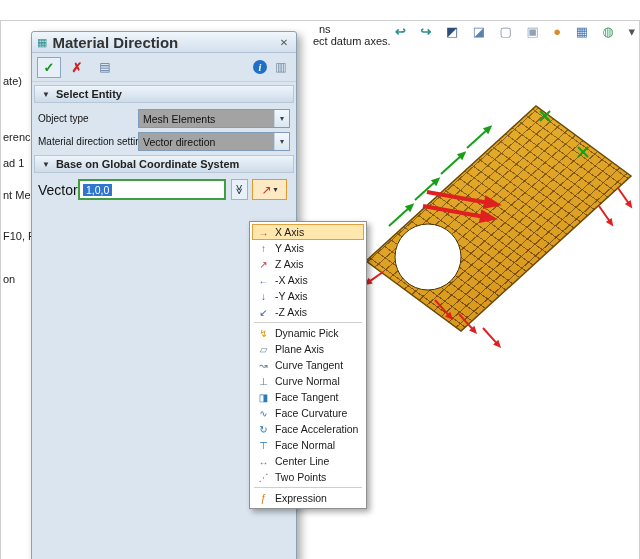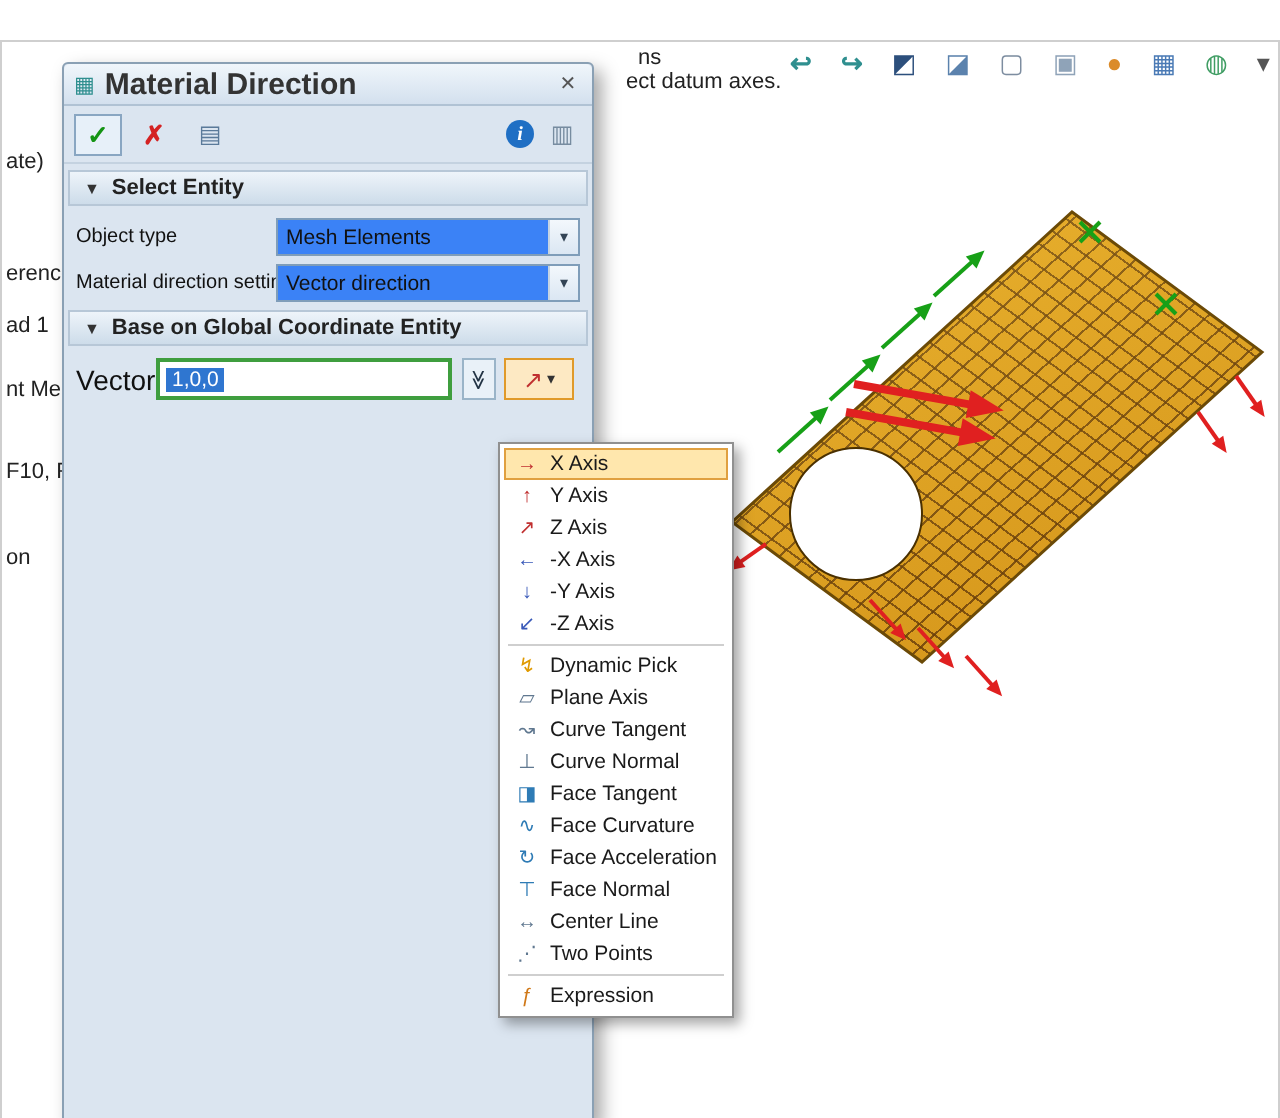--- a/index.html
+++ b/index.html
@@ -37,21 +37,21 @@
   .act-spacer{flex:1;}
   .info-badge{width:14px;height:14px;border-radius:50%;background:#1f6fc4;color:#fff;font-family:"Liberation Serif",serif;font-style:italic;font-weight:bold;font-size:10px;display:flex;align-items:center;justify-content:center;cursor:pointer;}
   .act.report{color:#778ca0;font-size:12px;width:20px;}
 
   .section-hdr{margin:3px 2px 2px 2px;height:16px;display:flex;align-items:center;gap:6px;padding:0 7px;background:linear-gradient(#eef4fa,#cddcea);border:1px solid #b7c7d7;font-size:11px;font-weight:bold;color:#222;cursor:pointer;}
   .tri{font-size:8px;color:#333;}
 
   .rows{padding:4px 6px 0 6px;}
   .row{display:flex;align-items:center;margin-bottom:4px;}
   .lbl{width:100px;font-size:10px;color:#111;white-space:nowrap;}
-  .combo{flex:1;height:19px;background:#3b82f6;border:1px solid #7f9db9;display:flex;align-items:center;cursor:pointer;box-sizing:border-box;}
+  .combo{flex:1;height:19px;background:#a3a3a3;border:1px solid #7f9db9;display:flex;align-items:center;cursor:pointer;box-sizing:border-box;}
   .combo-val{flex:1;font-size:10.5px;padding-left:4px;color:#111;white-space:nowrap;}
   .combo-arr{width:14px;height:100%;display:flex;align-items:center;justify-content:center;font-size:8px;color:#345;background:linear-gradient(#f3f8fc,#dbe7f3);border-left:1px solid #c5d4e2;}
   .field{width:104px;height:19px;background:#fff;border:1px solid #7f9db9;font-size:10.5px;display:flex;align-items:center;padding-left:4px;color:#111;box-sizing:border-box;}
   .mini-btn{width:20px;height:19px;margin-left:4px;border:1px solid #9ab4c8;background:#e9f1f8;font-size:11px;display:flex;align-items:center;justify-content:center;cursor:pointer;padding:0;}
   .mini-btn.sel-ico{color:#2e6fba;}
   .mini-btn.clr-ico{color:#d03030;}
 
   .vec-lbl{width:40px;font-size:14px;color:#111;}
   .vec-input{width:148px;height:21px;border:2px solid #3f9e3f;background:#fff;display:flex;align-items:center;padding-left:3px;box-sizing:border-box;cursor:text;}
   .selval{background:#2f76d0;color:#fff;font-size:10.5px;padding:0 3px;}
@@ -201,21 +201,21 @@
         <span class="lbl">Material direction setting</span>
         <div class="combo">
           <span class="combo-val">Vector direction</span>
           <span class="combo-arr">▾</span>
         </div>
       </div>
     </div>
 
     <div class="section-hdr">
       <span class="tri">▼</span>
-      <span>Base on Global Coordinate Entity</span>
+      <span>Base on Global Coordinate System</span>
     </div>
 
     <div class="rows">
       <div class="row">
         <span class="vec-lbl">Vector</span>
         <div class="vec-input">
           <span class="selval">1,0,0</span>
         </div>
         <button class="vec-rev">
           <span class="rot">≫</span>

